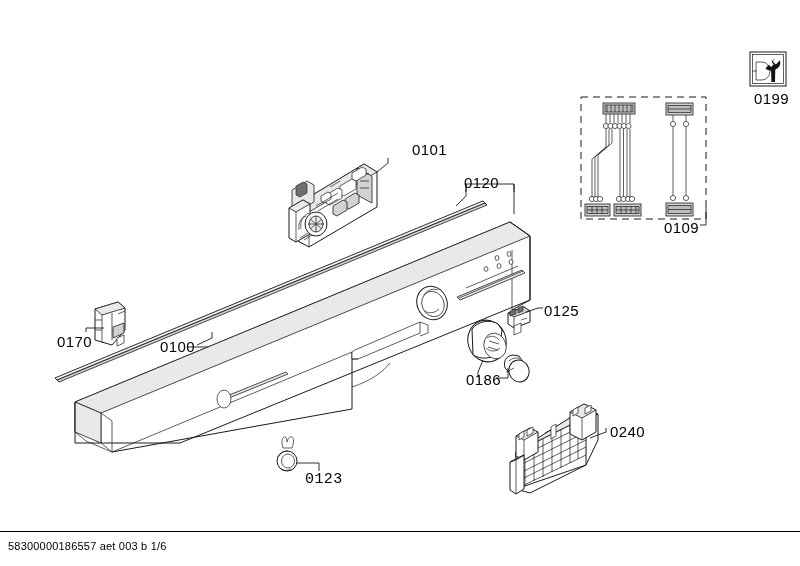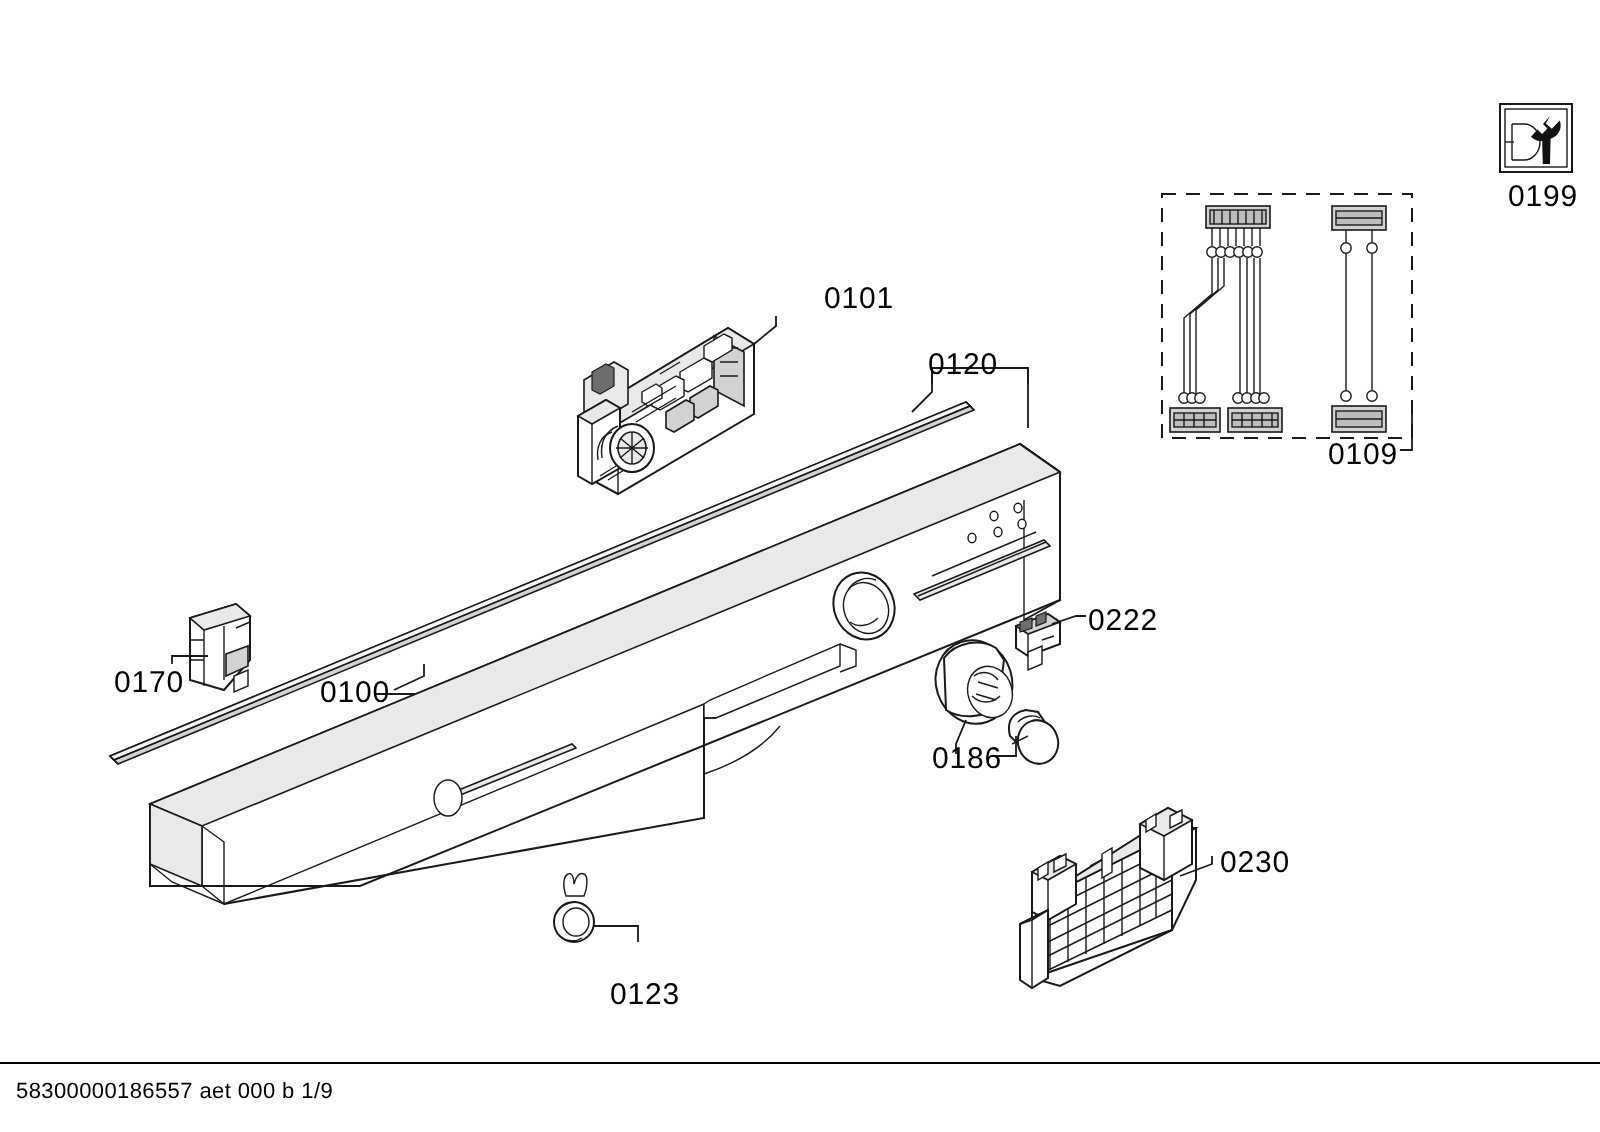--- a/index.html
+++ b/index.html
@@ -322,24 +322,24 @@
 <div class="lbl" style="left:388px;top:141px;margin-left:24px;">0101</div>
 
 <div class="lbl" style="left:664px;top:219px;">0109</div>
 
 <div class="lbl" style="left:57px;top:333px;">0170</div>
 
 <div class="lbl" style="left:464px;top:174px;">0120</div>
 
 <div class="lbl" style="left:160px;top:338px;">0100</div>
 
-<div class="lbl" style="left:305px;top:489px;">0123</div>
+<div class="lbl" style="left:305px;top:471px;font-family:Liberation Mono, monospace;">0123</div>
 
 <div class="lbl" style="left:466px;top:371px;">0186</div>
 
-<div class="lbl" style="left:544px;top:302px;">0222</div>
-
-<div class="lbl" style="left:610px;top:423px;">0230</div>
+<div class="lbl" style="left:544px;top:302px;">0125</div>
+
+<div class="lbl" style="left:610px;top:423px;">0240</div>
 
 <div class="lbl" style="left:754px;top:90px;">0199</div>
 
 <div id="rule"></div>
-<div id="footer">58300000186557 aet 000 b 1/9</div>
+<div id="footer">58300000186557 aet 003 b 1/6</div>
 
 </body></html>

